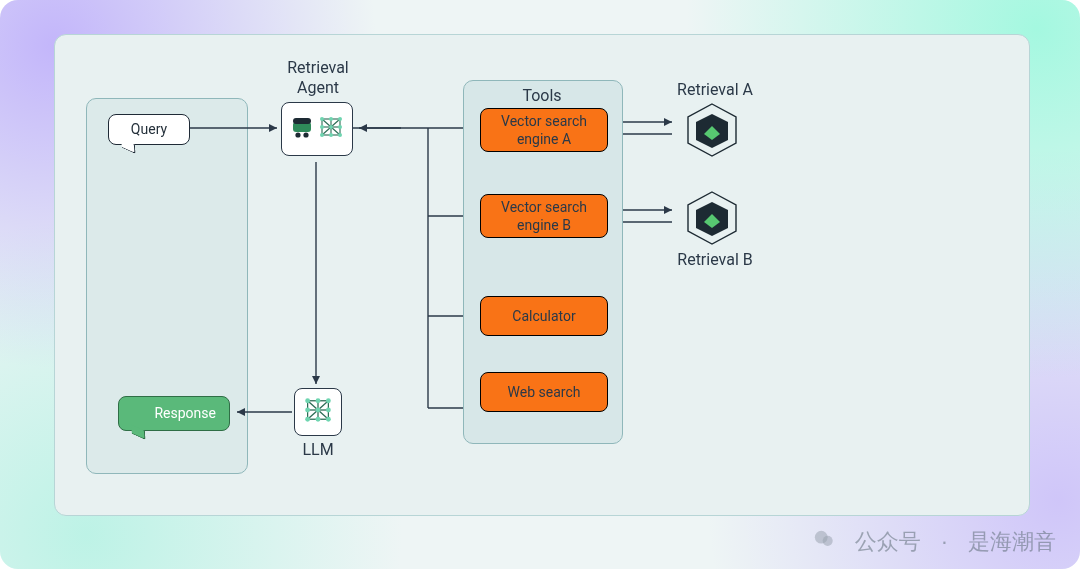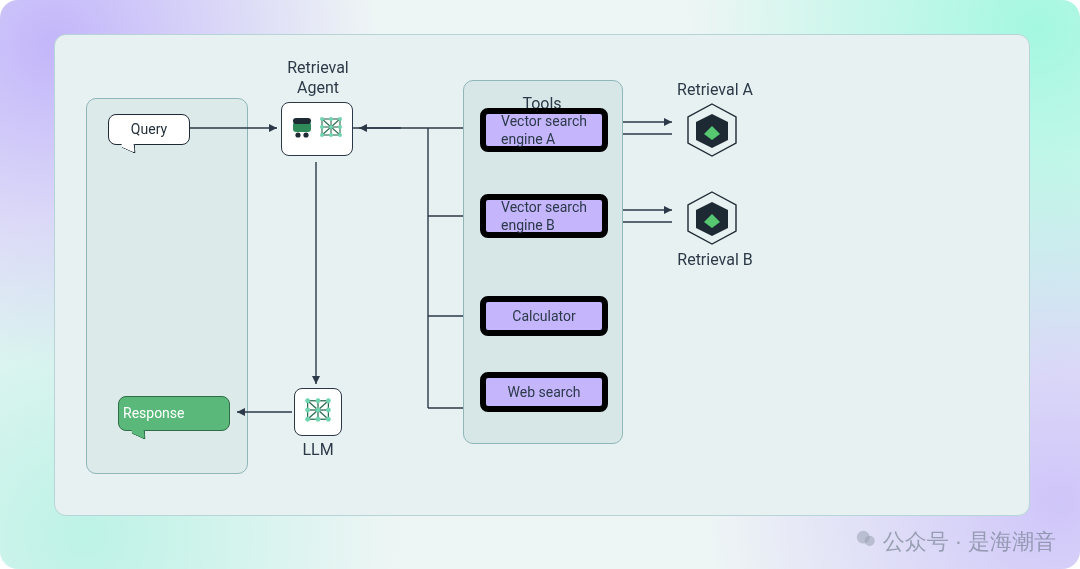--- a/index.html
+++ b/index.html
@@ -72,29 +72,29 @@
     border-radius: 8px;
   }
   .tools-container {
     position: absolute;
     background: #d7e7e8;
     border: 1px solid #8fb7ba;
     border-radius: 10px;
   }
   .tool-box {
     position:absolute;
-    background: #c4b5fd;
-    border: 6px solid #000000;
+    background: #f97316;
+    border: 1px solid #000000;
     border-radius: 8px;
     font-size: 14px;
     color: #2b3948;
     display: flex;
     align-items: center;
     justify-content: center;
-    text-align: left;
+    text-align: center;
     line-height: 1.3;
   }
 
   .label {
     position: absolute;
     font-size: 16px;
     color: #2b3948;
     text-align: center;
   }
   .chat-frame {
@@ -115,21 +115,21 @@
   .title-line2 { font-size: 42px; font-weight:800; color:#141c26; letter-spacing:-0.5px; margin-top: 6px;}
 
   .watermark {
     position: absolute;
     right: 24px;
     bottom: 12px;
     font-size: 22px;
     color: rgba(90,105,115,0.52);
     display: flex;
     align-items: center;
-    gap: 6px;
+    gap: 20px;
     font-family: "PingFang SC","Microsoft YaHei",sans-serif;
   }
   .watermark svg { width:22px; height:22px; opacity:0.55; }
 </style>
 </head>
 <body>
 
 <div class="canvas">
   <div class="bg"></div>
   <div class="panel"></div>
@@ -166,21 +166,21 @@
       <line x1="316" y1="162" x2="316" y2="384" marker-end="url(#ah)"></line>
 
       <line x1="292" y1="412" x2="237" y2="412" marker-end="url(#ah)"></line>
     </g>
   </svg>
 
   <div class="bubble" style="left:108px; top:114px; width:82px; text-align:center; padding:6px 0 7px;">
     <span>Query</span>
   </div>
 
-  <div class="bubble green" style="left:118px; top:396px; width:112px; text-align:left; padding:8px 4px 9px;">
+  <div class="bubble green" style="left:118px; top:396px; width:112px; text-align:right; padding:8px 13px 9px;">
     <span>Response</span>
   </div>
 
   <div class="label" style="left:276px; top:58px; width:84px; white-space:pre-line; line-height:1.25;">Retrieval
 Agent</div>
 
   <div class="node-box" style="left:281px; top:102px; width:72px; height:54px; display:flex; align-items:center; justify-content:center; gap:4px;">
     <span>
       <svg width="24" height="22" viewBox="0 0 24 22">
         <rect x="3" y="6" width="18" height="10" rx="3" fill="#2f8a5a"></rect>
@@ -243,21 +243,21 @@
           <circle cx="4" cy="21" r="2.1"></circle>
             <circle cx="13" cy="21" r="2.1"></circle>
             <circle cx="22" cy="21" r="2.1"></circle>
         </g>
       </svg>
     </span>
   </div>
   <div class="label" style="left:302px; top:440px; width:32px;">LLM</div>
 
   <div class="tools-container" style="left:463px; top:80px; width:160px; height:364px;"></div>
-  <div class="label" style="left:512px; top:86px; width:60px;margin-top:8px;">Tools</div>
+  <div class="label" style="left:512px; top:86px; width:60px;">Tools</div>
 
   <div class="tool-box" style="left:480px; top:108px; width:128px; height:44px; white-space:pre-line;">Vector search
 engine A</div>
   <div class="tool-box" style="left:480px; top:194px; width:128px; height:44px; white-space:pre-line;">Vector search
 engine B</div>
   <div class="tool-box" style="left:480px; top:296px; width:128px; height:40px;">Calculator</div>
   <div class="tool-box" style="left:480px; top:372px; width:128px; height:40px;">Web search</div>
 
   <div class="label" style="left:660px; top:80px; width:110px;">Retrieval A</div>
   <div class="hex" style="left:682px; top:100px;">

